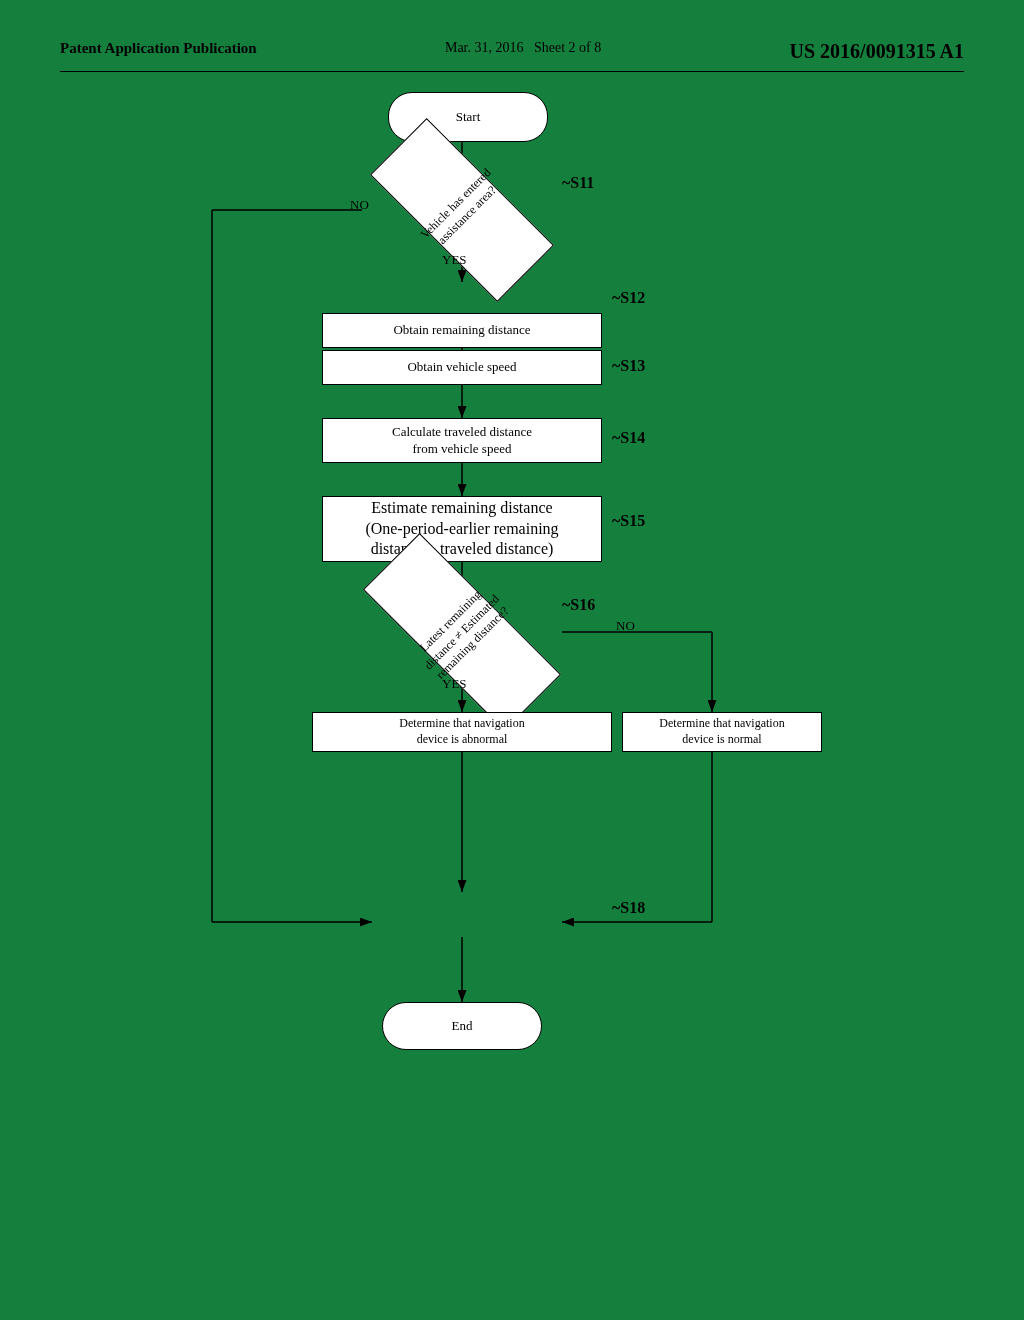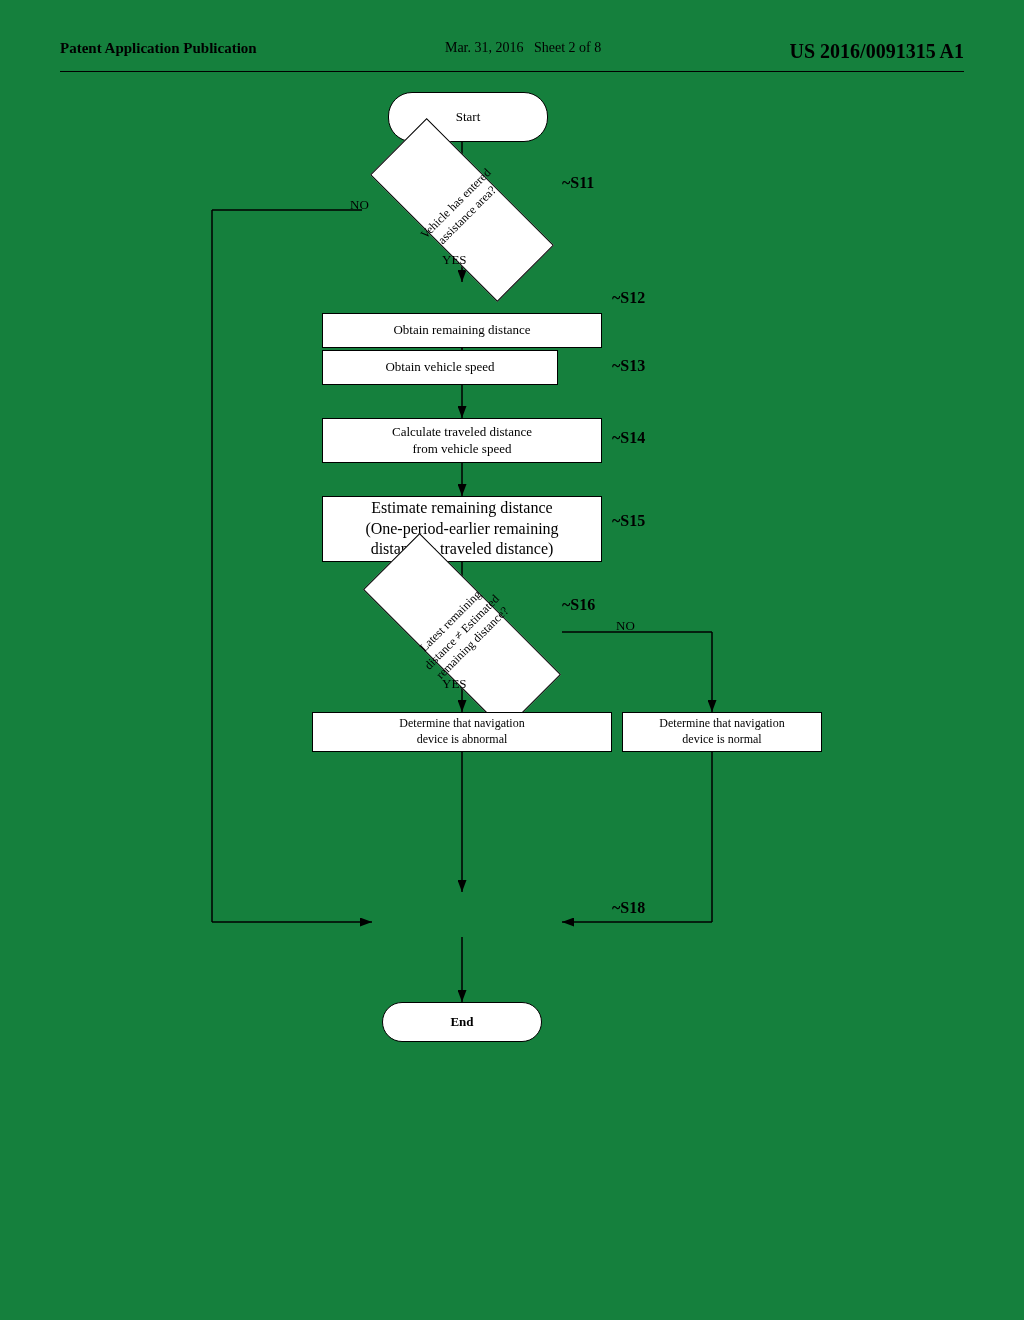--- a/index.html
+++ b/index.html
@@ -191,21 +191,21 @@
     </div>
 
     <div class="shape rect" style="left:170px; top:200px; width:280px; height:35px;margin-top:31px;">
       <span>Obtain remaining distance</span>
     </div>
 
     <div class="step-label" style="left:460px; top:275px;">
       <span>~S13</span>
     </div>
 
-    <div class="shape rect" style="left:170px; top:268px; width:236px; height:35px;">
+    <div class="shape rect" style="left:170px; top:268px; width:280px; height:35px;">
       <span>Obtain vehicle speed</span>
     </div>
 
     <div class="step-label" style="left:460px; top:347px;">
       <span>~S14</span>
     </div>
 
     <div class="shape rect" style="left:170px; top:336px; width:280px; height:45px;">
       <span style="text-align:center;">Calculate traveled distance<br>from vehicle speed</span>
     </div>
@@ -253,18 +253,18 @@
 
     <div class="shape rect" style="left:470px; top:630px; width:200px; height:40px;">
       <span style="text-align:center; font-size:12px;">Determine that navigation<br>device is normal</span>
     </div>
 
     <div class="step-label" style="left:460px; top:817px;">
       <span>~S18</span>
     </div>
 
 
-    <div class="shape rounded-rect" style="left:230px; top:920px; width:160px; height:40px;font-weight:bold;">
+    <div class="shape rounded-rect" style="left:230px; top:920px; width:160px; height:48px;">
       <span>End</span>
     </div>
 
   </div>
 </div>
 
 </body></html>

